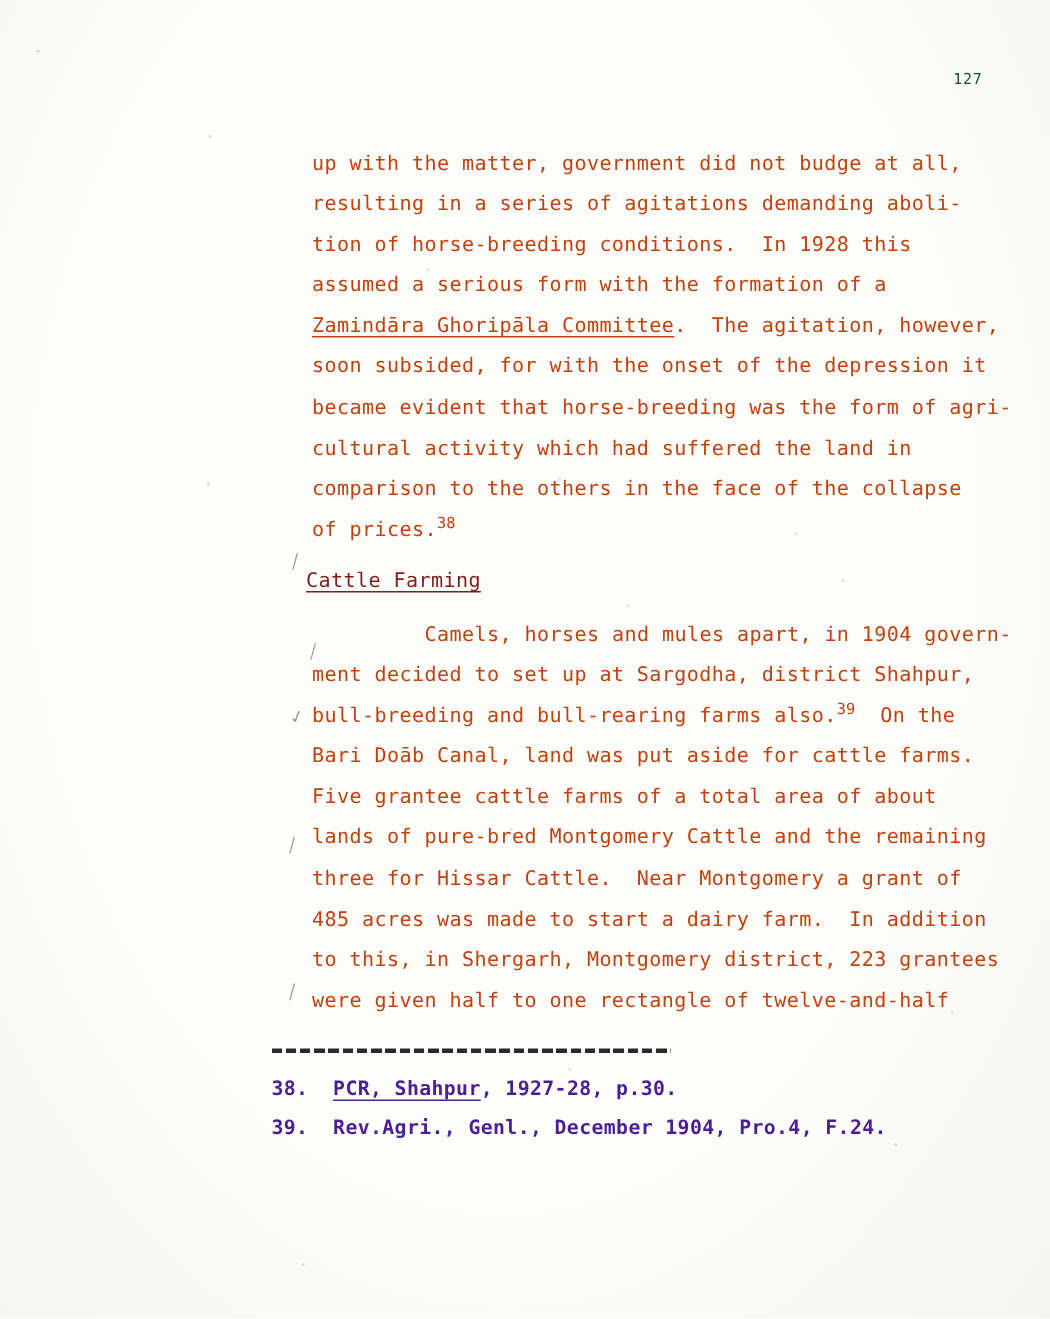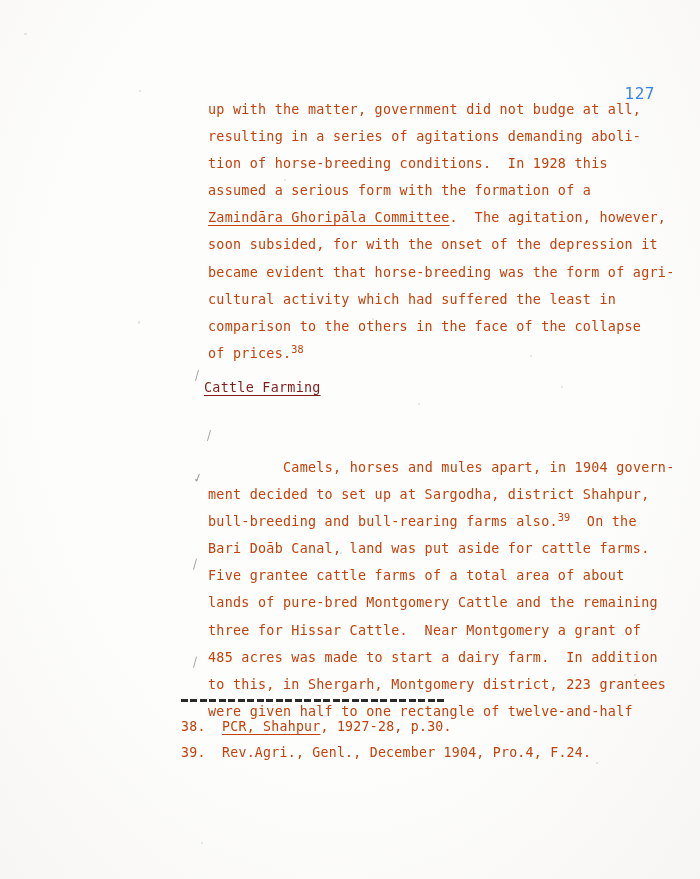--- a/index.html
+++ b/index.html
@@ -32,24 +32,23 @@
     background: #c9c6c0;
     border-radius: 50%;
     opacity: 0.55;
   }
 
   
   .page-number {
     position: absolute;
     top: 48px;
     right: 45px;
-    font-size: 16px;
+    font-size: 10px;
     letter-spacing: 0.5px;
-    color: #3b82f6;
-    margin-top: 36px;
+    color: #14532d;
   }
 
   
   .body-block {
     position: absolute;
     left: 208px;
     top: 96px;
     width: 452px;
   }
 
@@ -86,21 +85,21 @@
   }
 
   
   .body-block-2 {
     position: absolute;
     left: 208px;
     top: 410px;
     width: 460px;
   }
 
-  .indent { padding-left: 5.6em; margin-top: 44px; }
+  .indent { padding-left: 5.6em; }
 
   
   .pencil {
     position: absolute;
     color: #8a8a8a;
     font-size: 13px;
     font-family: "DejaVu Serif", "Liberation Serif", serif;
     transform: rotate(-16deg);
     opacity: 0.85;
     pointer-events: none;
@@ -129,21 +128,22 @@
     left: 181px;
     top: 714px;
     width: 470px;
   }
 
   .fn-line {
     font-size: 13.2px;
     line-height: 26px;
     white-space: pre;
     letter-spacing: 0.02em;
-    color: #c2410c;
+    color: #4c1d95;
+    font-weight: bold;
   }
 </style>
 </head>
 <body>
 
 <div class="page">
 
   <div class="scan-tint"></div>
 
   <div class="speck" style="left:139px;top:90px;width:2px;height:2px;"></div>
@@ -163,21 +163,21 @@
   <div class="page-number">127</div>
 
   <div class="body-block">
     <div class="line">up with the matter, government did not budge at all,</div>
     <div class="line">resulting in a series of agitations demanding aboli-</div>
     <div class="line">tion of horse-breeding conditions.  In 1928 this</div>
     <div class="line">assumed a serious form with the formation of a</div>
     <div class="line"><span class="u">Zamindāra Ghoripāla Committee</span><span>.  The agitation, however,</span></div>
     <div class="line">soon subsided, for with the onset of the depression it</div>
     <div class="line">became evident that horse-breeding was the form of agri-</div>
-    <div class="line">cultural activity which had suffered the least in</div>
+    <div class="line">cultural activity which had suffered the land in</div>
     <div class="line">comparison to the others in the face of the collapse</div>
     <div class="line"><span>of prices.</span><sup class="fn">38</sup></div>
   </div>
 
   <div class="section-heading">Cattle Farming</div>
 
   <div class="body-block-2">
     <div class="line indent">Camels, horses and mules apart, in 1904 govern-</div>
     <div class="line">ment decided to set up at Sargodha, district Shahpur,</div>
     <div class="line"><span>bull-breeding and bull-rearing farms also.</span><sup class="fn">39</sup><span>  On the</span></div>

